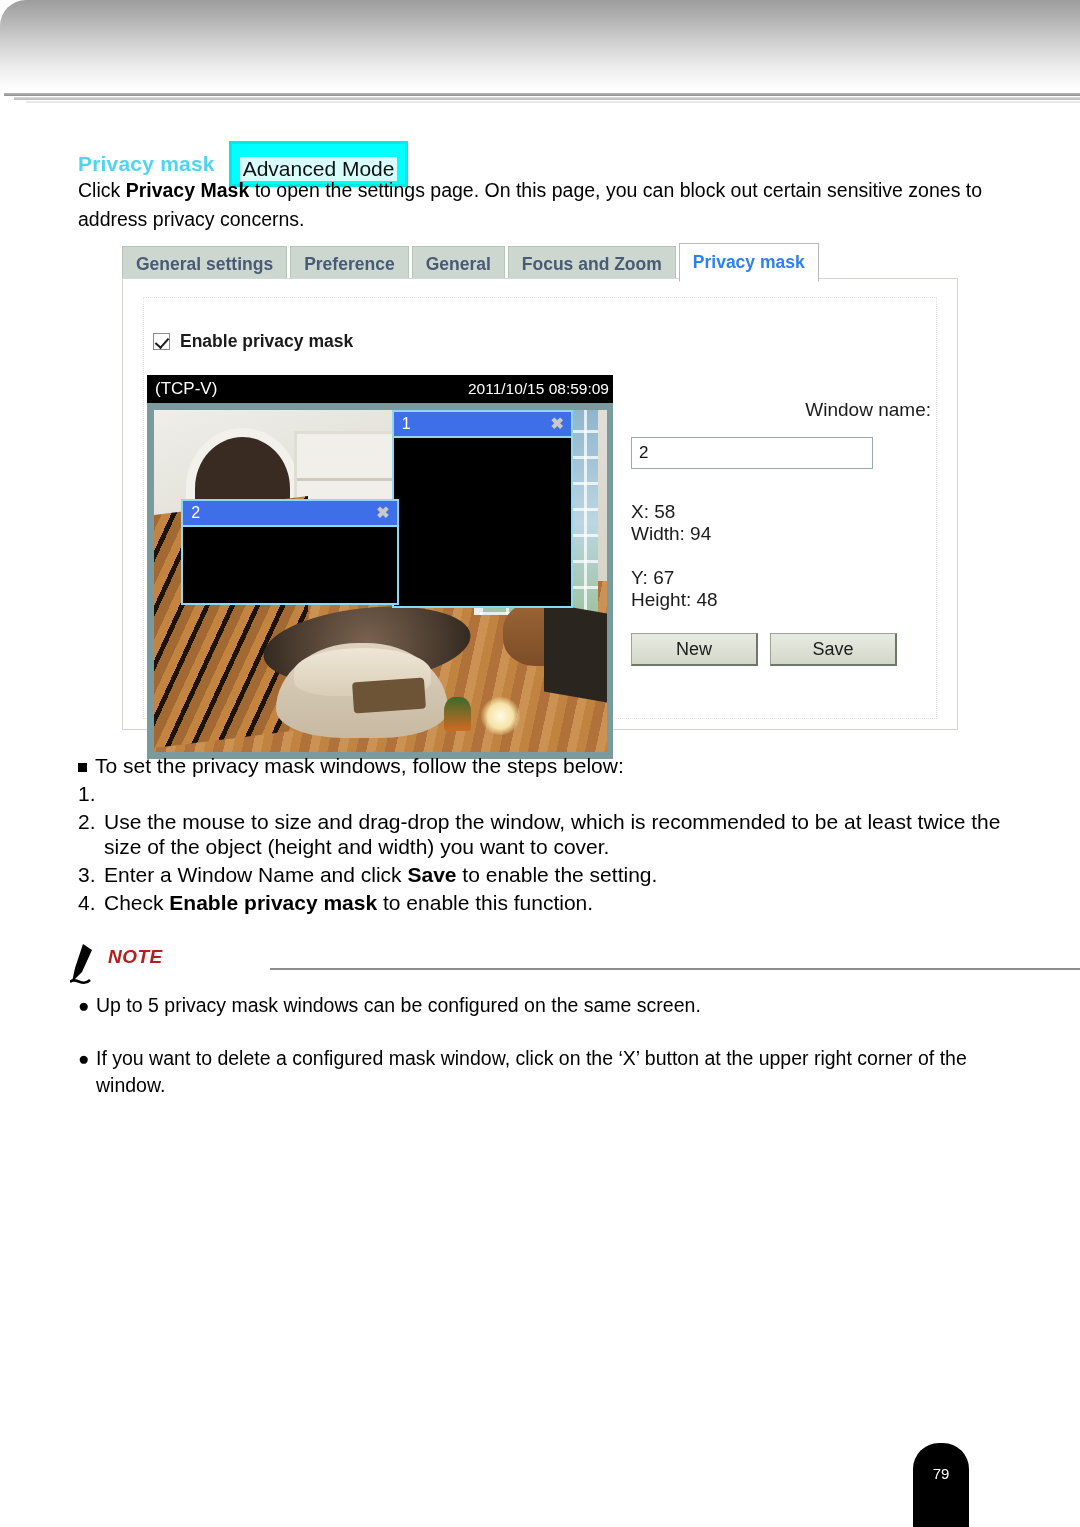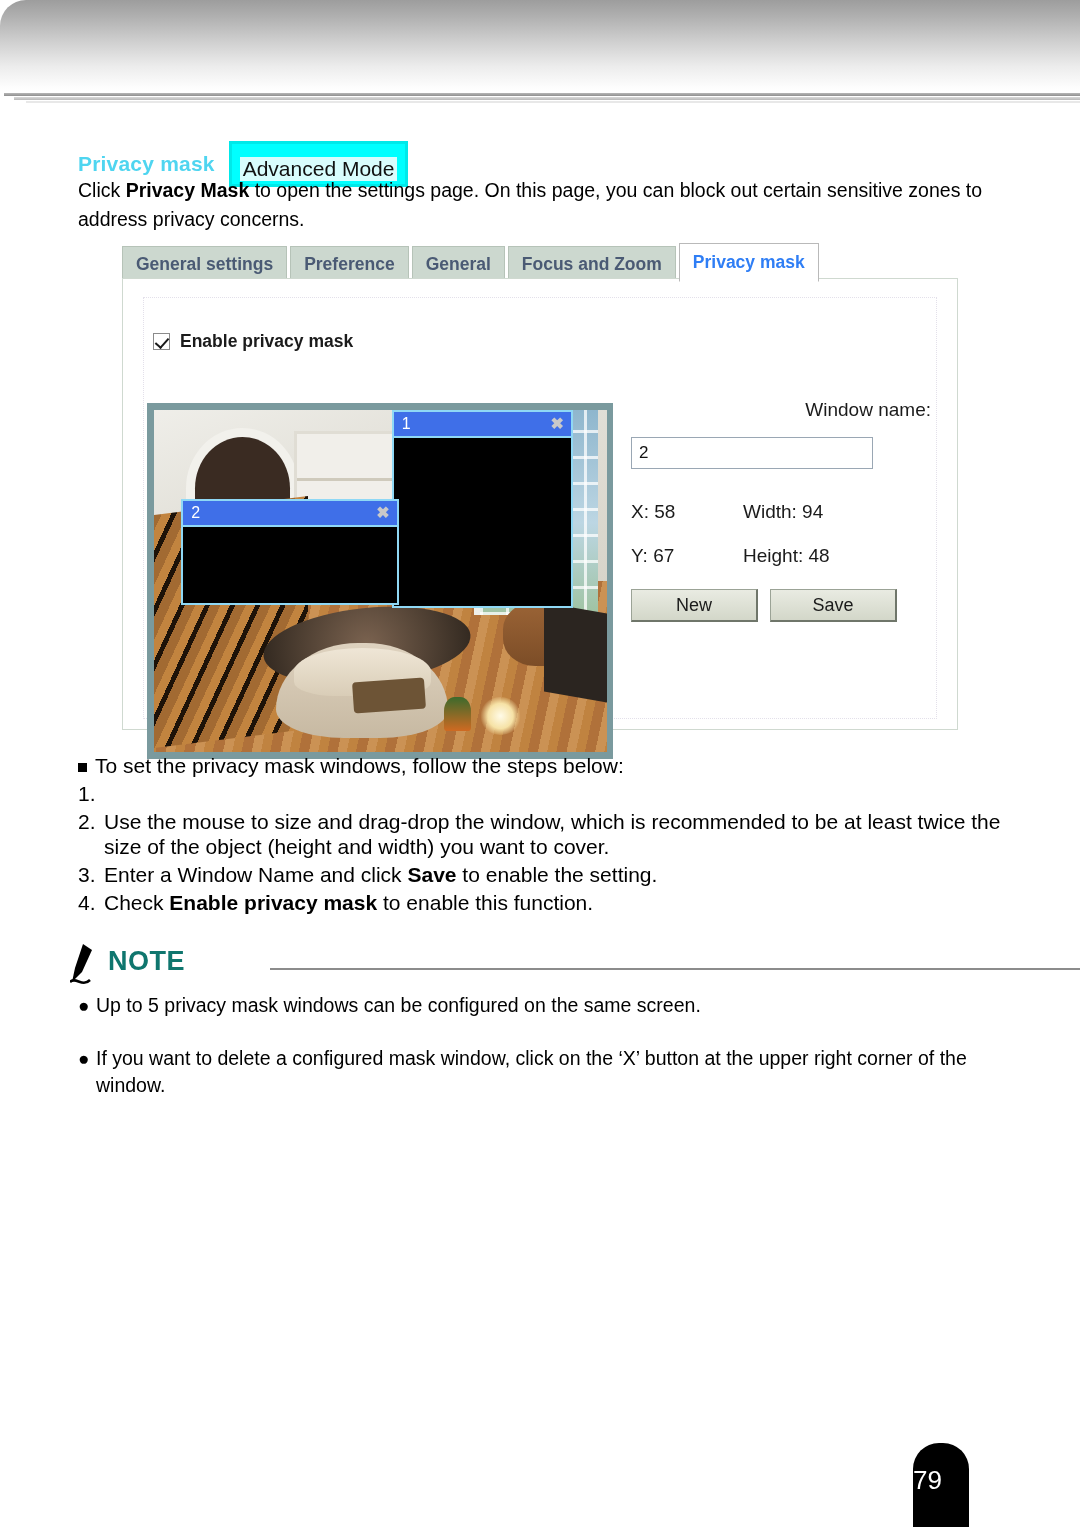--- a/index.html
+++ b/index.html
@@ -202,21 +202,21 @@
     position:absolute;left:508px;top:120px;width:300px;
   }
   .form-label{font-size:19px;color:#1b1b1b;margin-bottom:16px;text-align:right;}
   .name-input{
     width:242px;height:32px;box-sizing:border-box;
     border:1px solid #9aa7b4;background:#fff;
     font-size:17px;color:#111;padding:0 7px;
     font-family:"Liberation Sans", sans-serif;
   }
   .coords{margin-top:32px;}
-  .coord-row{display:flex;margin-bottom:22px;font-size:19px;color:#1b1b1b;}
+  .coord-row{display:flex;margin-bottom:22px;font-size:19px;color:#1b1b1b;flex-direction:column;}
   .coord-a{width:112px;}
   .btns{display:flex;gap:12px;margin-top:6px;}
   .btn{
     width:124px;height:30px;
     background:linear-gradient(to bottom,#e9ebe2,#d3d7c9);
     border:1px solid #9ba396;
     border-right:2px solid #6f766a;border-bottom:2px solid #6f766a;
     font-size:18px;color:#1b1b1b;
     display:flex;align-items:center;justify-content:center;
     font-family:"Liberation Sans", sans-serif;
@@ -231,39 +231,39 @@
   .step{display:flex;margin-bottom:2px;}
   .step-marker{width:26px;flex:0 0 26px;}
   .sq{display:inline-block;width:9px;height:9px;background:#000;margin-right:8px;vertical-align:1px;}
   .step-text b{font-weight:bold;}
 
   
   .note-head{
     position:absolute;left:70px;top:946px;width:950px;height:40px;
   }
   .note-word{
-    position:absolute;left:38px;top:0;font-size:27px;font-weight:bold;letter-spacing:.5px;color:#0f766e;
+    position:absolute;left:38px;top:0;font-size:19px;font-weight:bold;letter-spacing:.5px;color:#b91c1c;font-style:italic;
   }
   .note-rule{
     position:absolute;left:200px;top:22px;width:818px;height:2px;background:#8c8c8c;
   }
   .note-body{
     position:absolute;left:78px;top:992px;width:950px;
     font-size:19.5px;line-height:27px;color:#000;
   }
   .note-item{display:flex;margin-bottom:26px;}
   .note-dot{flex:0 0 18px;font-size:19px;line-height:27px;}
   
   .pagetab{
     position:absolute;left:913px;top:1443px;width:56px;height:84px;
     background:#000;border-radius:26px 26px 0 0;
   }
   .pagenum{
-    position:absolute;left:0;top:22px;width:56px;text-align:left;
-    color:#fff;font-size:26px;
+    position:absolute;left:0;top:22px;width:56px;text-align:center;
+    color:#fff;font-size:15px;
   }
 </style>
 </head>
 <body>
 
 <div class="page-header"></div>
 <div class="page-header-rule1"></div>
 <div class="page-header-rule2"></div>
 <div class="page-header-rule3"></div>
 
@@ -286,20 +286,24 @@
 
   <div class="panel">
     <div class="panel-inner"></div>
 
     <div class="chk-row">
       <div class="chk-box"></div>
       <div class="chk-label">Enable privacy mask</div>
     </div>
 
     <div class="video-wrap">
+      <div class="osd-bar">
+        <div class="osd-left">(TCP-V)</div>
+        <div class="osd-right">2011/10/15  08:59:09</div>
+      </div>
 
       <div class="video-frame">
         <div class="video-img">
           <div class="sc-wall"></div>
           <div class="sc-floor"></div>
           <div class="sc-arch"></div>
           <div class="sc-shelf">
             <div class="sc-shelf-l" style="top:28%"></div>
             <div class="sc-shelf-l" style="top:56%"></div>
             <div class="sc-shelf-l" style="top:82%"></div>

